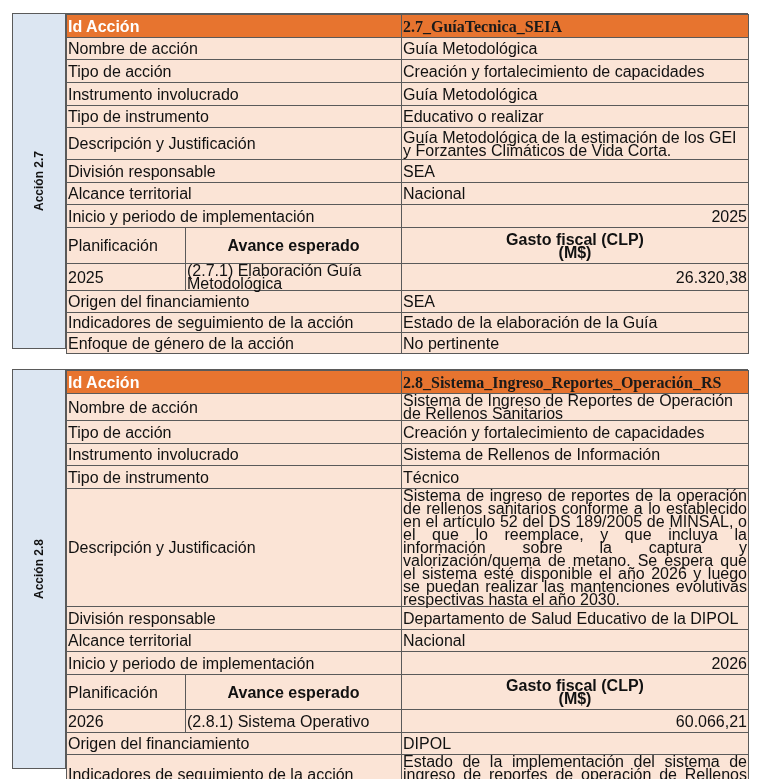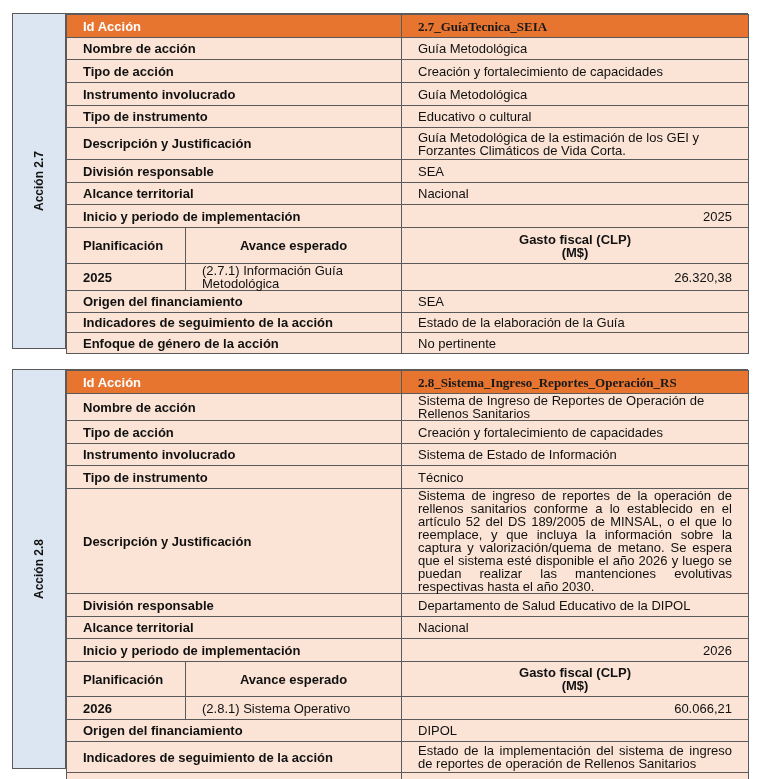--- a/index.html
+++ b/index.html
@@ -1,22 +1,22 @@
 <!DOCTYPE html>
 <html><head>
 <meta charset="utf-8">
 <style>
   html, body { margin: 0; padding: 0; background: #ffffff; }
   body { width: 763px; height: 779px; position: relative; font-family: "Liberation Sans", sans-serif; }
   .section { position: absolute; left: 12px; width: 736px; border: 1px solid #5a5a5a; box-sizing: border-box; }
   .side { position: absolute; left: 0; top: 0; bottom: 0; width: 53px; background: #dce6f2; border-right: 1px solid #5a5a5a; box-sizing: border-box; }
   .side-label { position: absolute; left: 50%; top: 50%; transform: translate(-50%, -50%) rotate(-90deg); white-space: nowrap; font-weight: bold; font-size: 12px; color: #111; }
   table { position: absolute; left: 53px; top: 0; width: 682px; border-collapse: collapse; table-layout: fixed; }
-  td { border: 1px solid #5a5a5a; font-size: 13px; color: #111; padding: 0 16px; background: #fbe4d6; vertical-align: middle; line-height: 13px; }
-  td.lbl { font-weight: bold; margin-top: 8px; }
+  td { border: 1px solid #5a5a5a; font-size: 16px; color: #111; padding: 0 1px; background: #fbe4d6; vertical-align: middle; line-height: 13px; }
+  td.lbl { font-weight: normal; margin-top: 8px; }
   tr.hdr td { background: #e7742f; color: #ffffff; font-weight: bold; }
   tr.hdr td.val { color: #1a1a1a; font-family: Liberation Serif, serif; }
   td.right { text-align: right; }
   td.center { text-align: center; font-weight: bold; }
   td.just { text-align: justify; }
 </style>
 </head>
 <body>
 
 <div class="section" style="top:13px; height:336px;">
@@ -41,21 +41,21 @@
     <tr style="height:23px">
       <td colspan="2" class="lbl">Tipo de acción</td>
       <td>Creación y fortalecimiento de capacidades</td>
     </tr>
     <tr style="height:23px">
       <td colspan="2" class="lbl">Instrumento involucrado</td>
       <td>Guía Metodológica</td>
     </tr>
     <tr style="height:22px">
       <td colspan="2" class="lbl">Tipo de instrumento</td>
-      <td>Educativo o cultural</td>
+      <td>Educativo o realizar</td>
     </tr>
     <tr style="height:32px">
       <td colspan="2" class="lbl">Descripción y Justificación</td>
       <td>Guía Metodológica de la estimación de los GEI y Forzantes Climáticos de Vida Corta.</td>
     </tr>
     <tr style="height:23px">
       <td colspan="2" class="lbl">División responsable</td>
       <td>SEA</td>
     </tr>
     <tr style="height:22px">
@@ -69,21 +69,21 @@
     <tr style="height:36px">
       <td class="lbl">Planificación</td>
       <td class="center">Avance esperado</td>
       <td class="center">
         <div>Gasto fiscal (CLP)</div>
         <div>(M$)</div>
       </td>
     </tr>
     <tr style="height:23px">
       <td class="lbl">2025</td>
-      <td>(2.7.1) Información Guía Metodológica</td>
+      <td>(2.7.1) Elaboración Guía Metodológica</td>
       <td class="right">26.320,38</td>
     </tr>
     <tr style="height:22px">
       <td colspan="2" class="lbl">Origen del financiamiento</td>
       <td>SEA</td>
     </tr>
     <tr style="height:20px">
       <td colspan="2" class="lbl">Indicadores de seguimiento de la acción</td>
       <td>Estado de la elaboración de la Guía</td>
     </tr>
@@ -113,21 +113,21 @@
     <tr style="height:22px">
       <td colspan="2" class="lbl">Nombre de acción</td>
       <td>Sistema de Ingreso de Reportes de Operación de Rellenos Sanitarios</td>
     </tr>
     <tr style="height:23px">
       <td colspan="2" class="lbl">Tipo de acción</td>
       <td>Creación y fortalecimiento de capacidades</td>
     </tr>
     <tr style="height:22px">
       <td colspan="2" class="lbl">Instrumento involucrado</td>
-      <td>Sistema de Estado de Información</td>
+      <td>Sistema de Rellenos de Información</td>
     </tr>
     <tr style="height:23px">
       <td colspan="2" class="lbl">Tipo de instrumento</td>
       <td>Técnico</td>
     </tr>
     <tr style="height:84px">
       <td colspan="2" class="lbl">Descripción y Justificación</td>
       <td class="just">Sistema de ingreso de reportes de la operación de rellenos sanitarios conforme a lo establecido en el artículo 52 del DS 189/2005 de MINSAL, o el que lo reemplace, y que incluya la información sobre la captura y valorización/quema de metano. Se espera que el sistema esté disponible el año 2026 y luego se puedan realizar las mantenciones evolutivas respectivas hasta el año 2030.</td>
     </tr>
     <tr style="height:23px">

